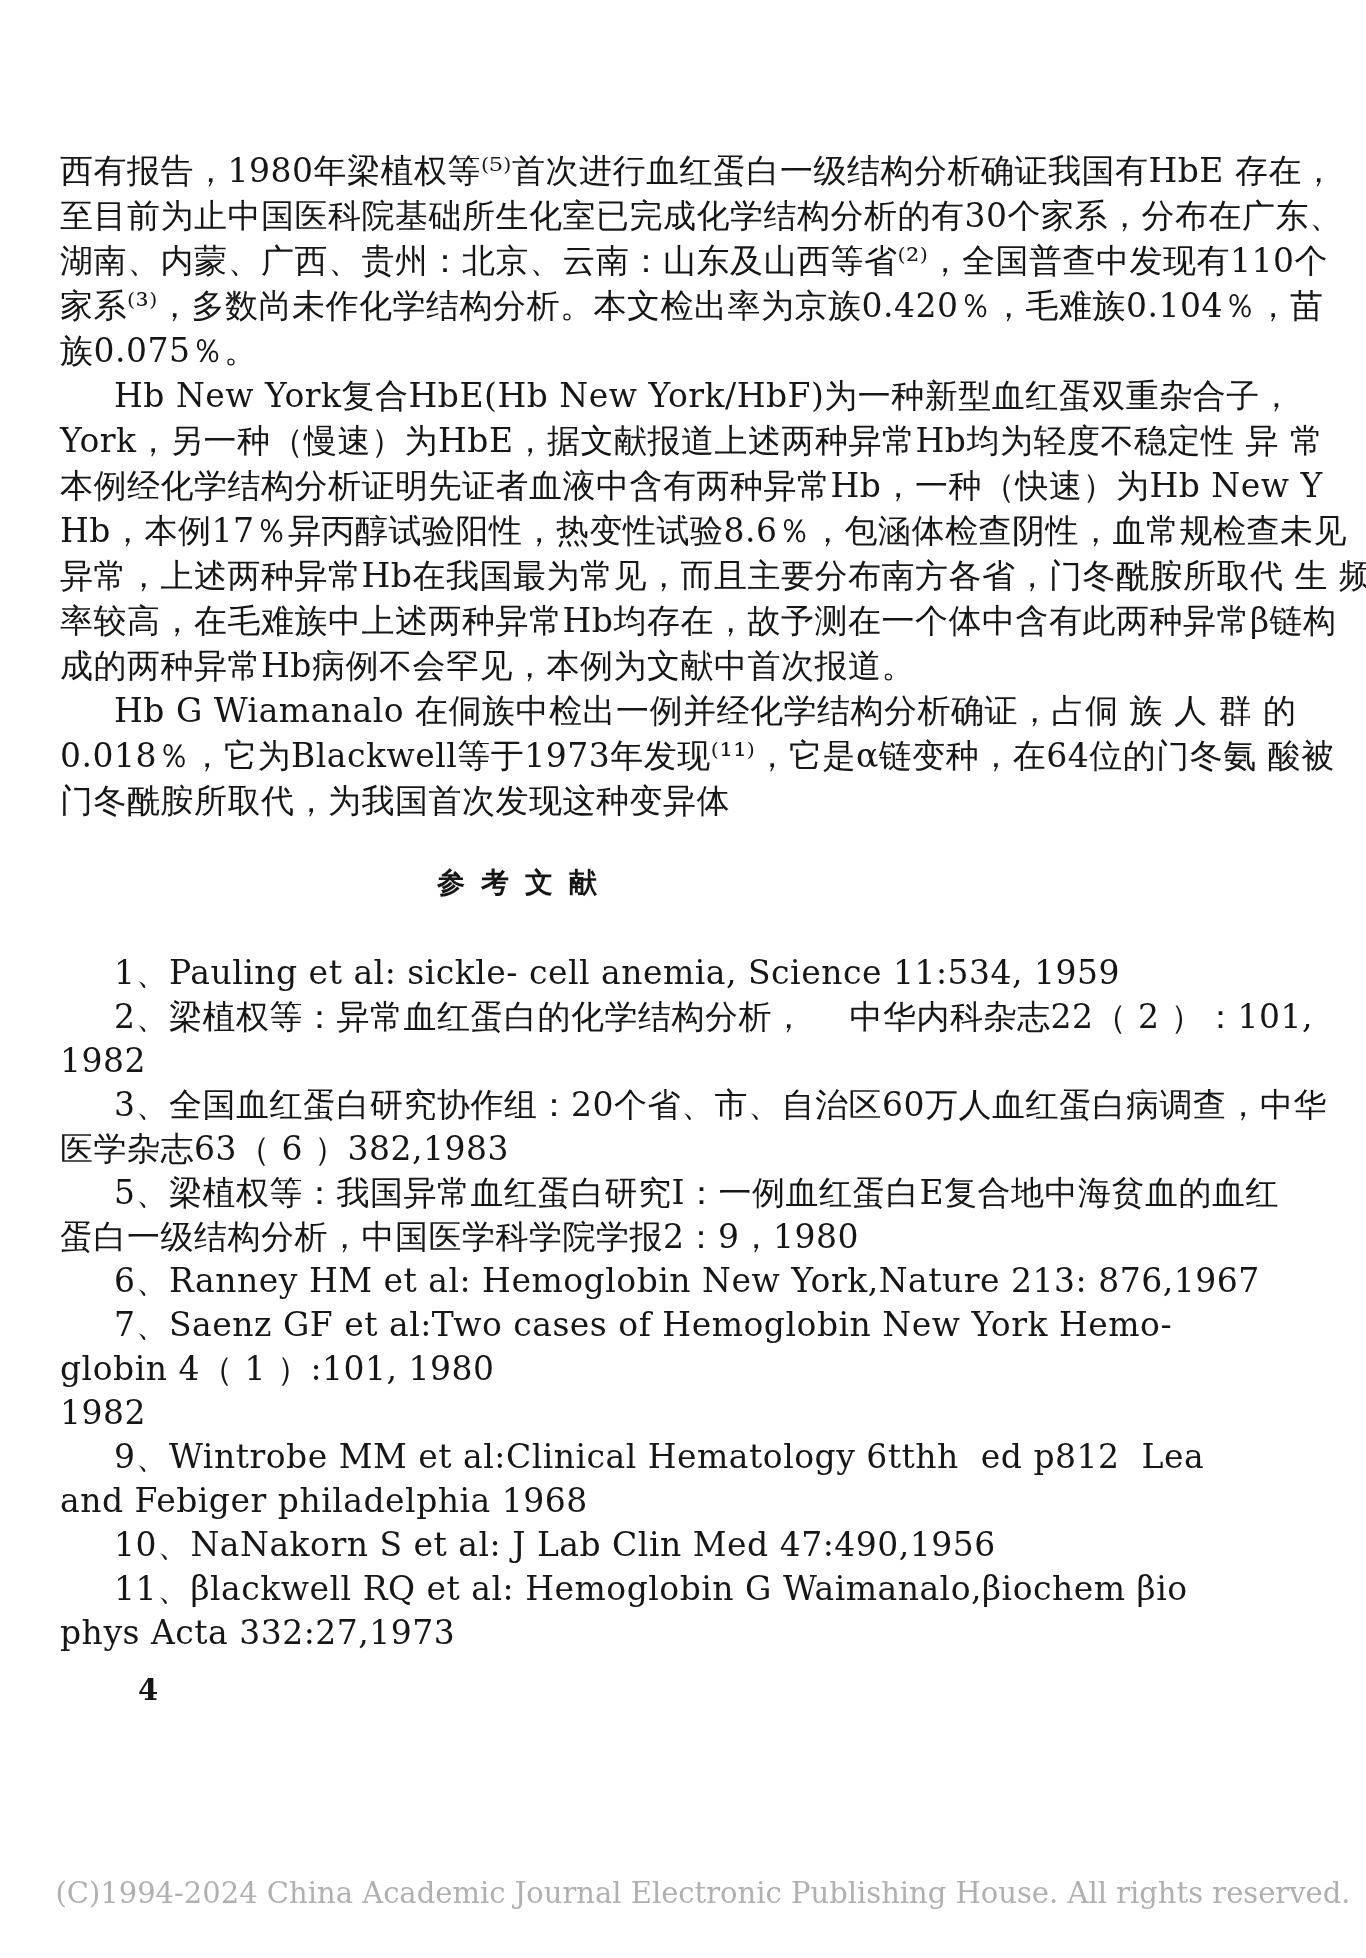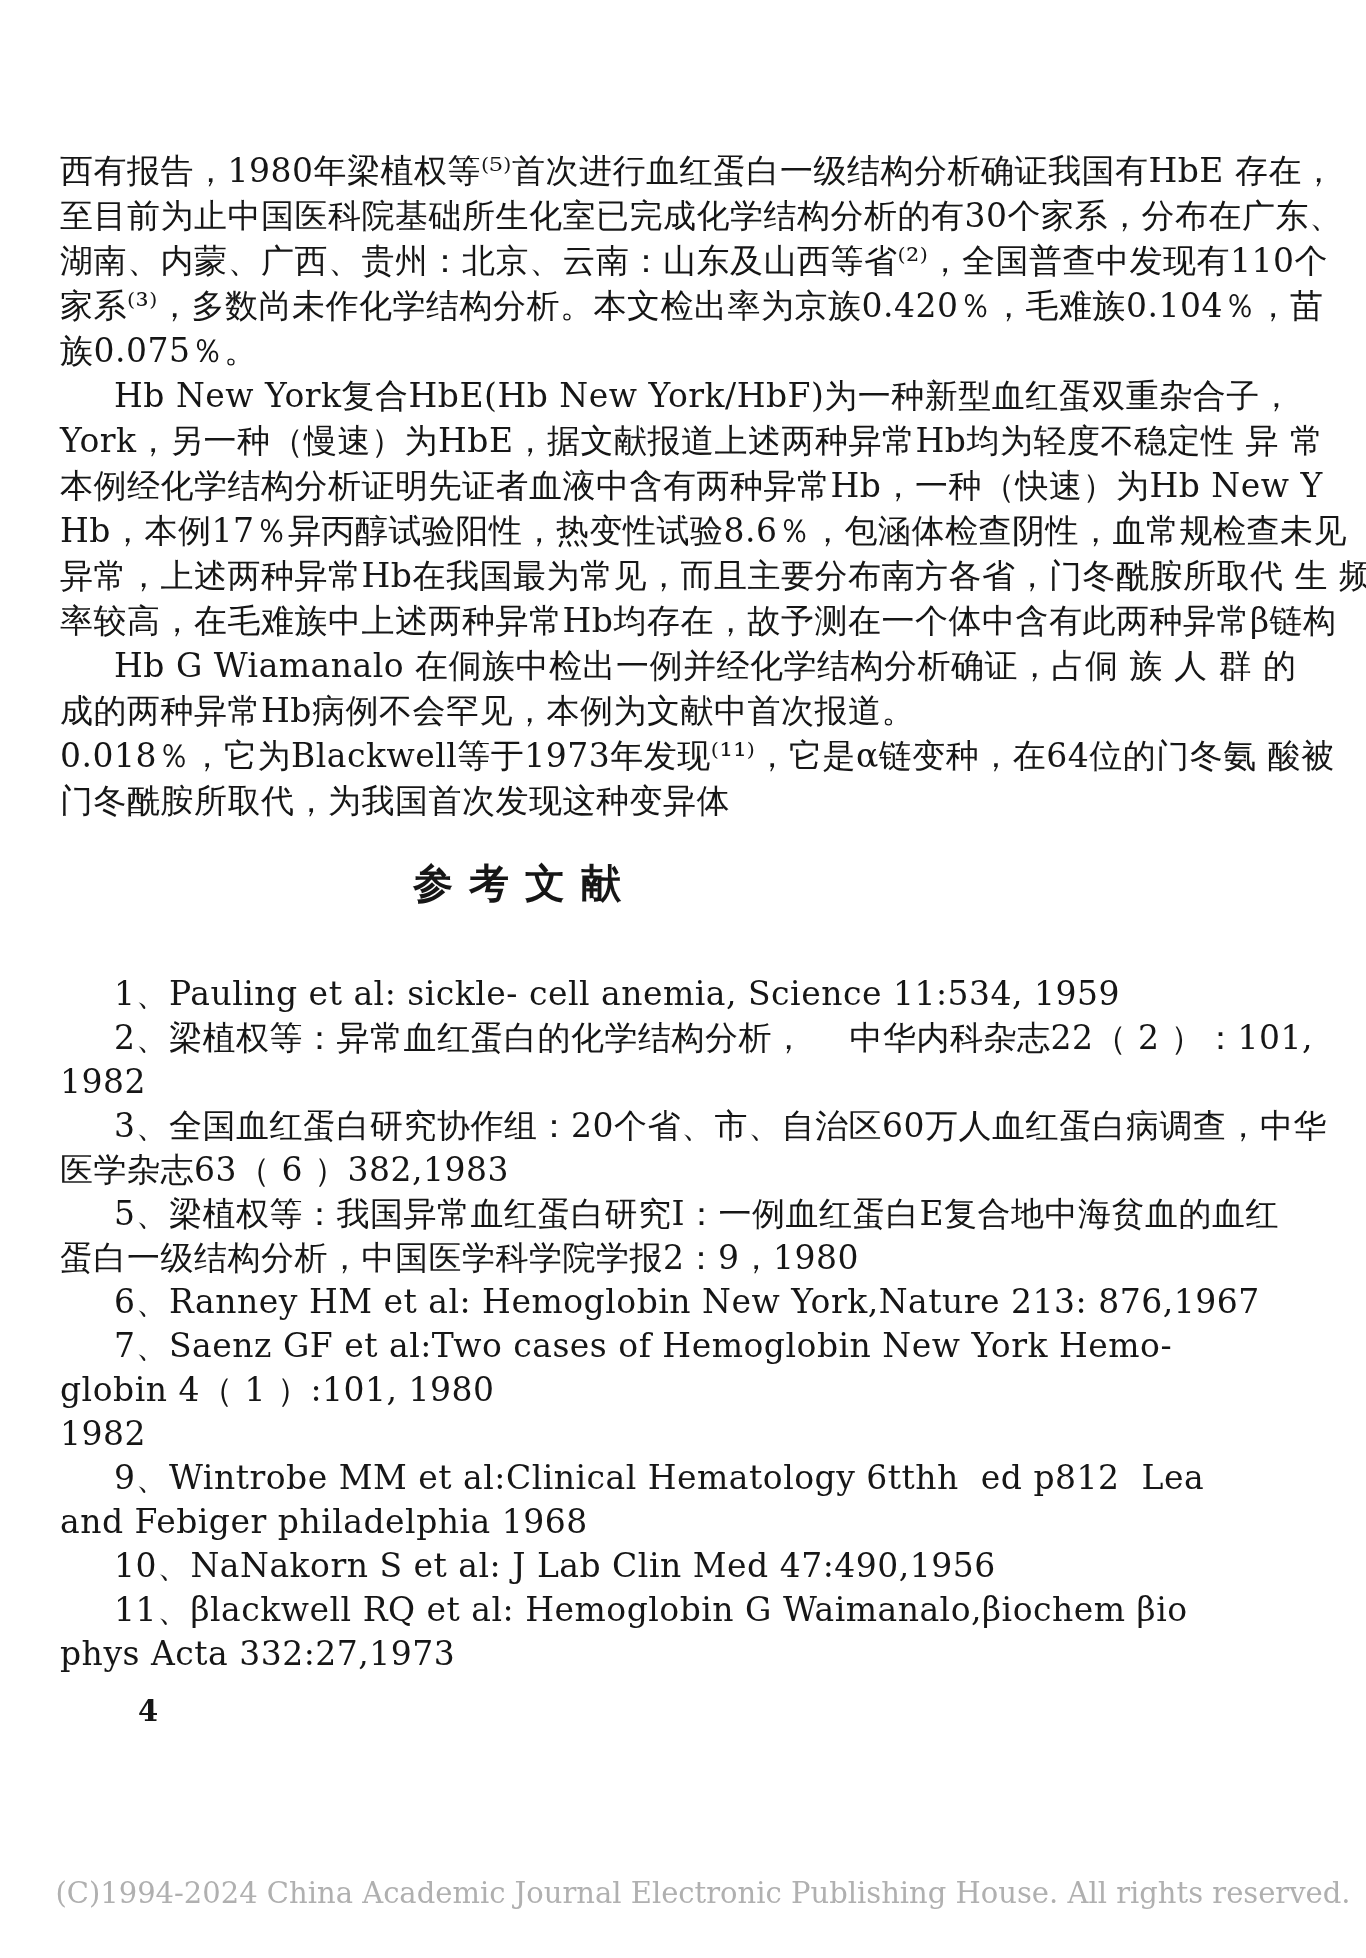--- a/index.html
+++ b/index.html
@@ -26,25 +26,25 @@
     height: 45px;
     letter-spacing: 0.5px;
   }
   #ref-lines .line { line-height: 44px; height: 44px; }
   .indent { padding-left: 54px; }
   .ref-heading {
     margin: 36px 0 0 0;
     height: 48px;
     line-height: 48px;
     text-align: center;
-    font-size: 40px;
+    font-size: 28px;
     font-weight: 600;
     letter-spacing: 16px;
   }
-  #ref-lines { margin-top: 65px; }
+  #ref-lines { margin-top: 44px; }
   .page-number {
     margin-top: 18px;
     padding-left: 78px;
     font-size: 29px;
     font-weight: 700;
     letter-spacing: 1px;
   }
   .footer {
     position: absolute;
     left: 40px;
@@ -67,22 +67,22 @@
         <div class="line">至目前为止中国医科院基础所生化室已完成化学结构分析的有30个家系，分布在广东、</div>
         <div class="line">湖南、内蒙、广西、贵州：北京、云南：山东及山西等省⁽²⁾，全国普查中发现有110个</div>
         <div class="line">家系⁽³⁾，多数尚未作化学结构分析。本文检出率为京族0.420％，毛难族0.104％，苗</div>
         <div class="line">族0.075％。</div>
         <div class="line indent">Hb New York复合HbE(Hb New York/HbF)为一种新型血红蛋双重杂合子，</div>
         <div class="line">York，另一种（慢速）为HbE，据文献报道上述两种异常Hb均为轻度不稳定性 异 常</div>
         <div class="line">本例经化学结构分析证明先证者血液中含有两种异常Hb，一种（快速）为Hb New Y</div>
         <div class="line">Hb，本例17％异丙醇试验阳性，热变性试验8.6％，包涵体检查阴性，血常规检查未见</div>
         <div class="line">异常，上述两种异常Hb在我国最为常见，而且主要分布南方各省，门冬酰胺所取代 生 频</div>
         <div class="line">率较高，在毛难族中上述两种异常Hb均存在，故予测在一个体中含有此两种异常β链构</div>
+        <div class="line">成的两种异常Hb病例不会罕见，本例为文献中首次报道。</div>
         <div class="line indent">Hb G Wiamanalo 在侗族中检出一例并经化学结构分析确证，占侗 族 人 群 的</div>
-        <div class="line">成的两种异常Hb病例不会罕见，本例为文献中首次报道。</div>
         <div class="line">0.018％，它为Blackwell等于1973年发现⁽¹¹⁾，它是α链变种，在64位的门冬氨 酸被</div>
         <div class="line">门冬酰胺所取代，为我国首次发现这种变异体</div>
       </div>
     <h2 class="ref-heading">参考文献</h2>
     <div id="ref-lines">
         <div class="line indent">1、Pauling et al: sickle- cell anemia, Science 11:534, 1959</div>
         <div class="line indent">2、梁植权等：异常血红蛋白的化学结构分析，    中华内科杂志22（ 2 ）：101,</div>
         <div class="line">1982</div>
         <div class="line indent">3、全国血红蛋白研究协作组：20个省、市、自治区60万人血红蛋白病调查，中华</div>
         <div class="line">医学杂志63（ 6 ）382,1983</div>

